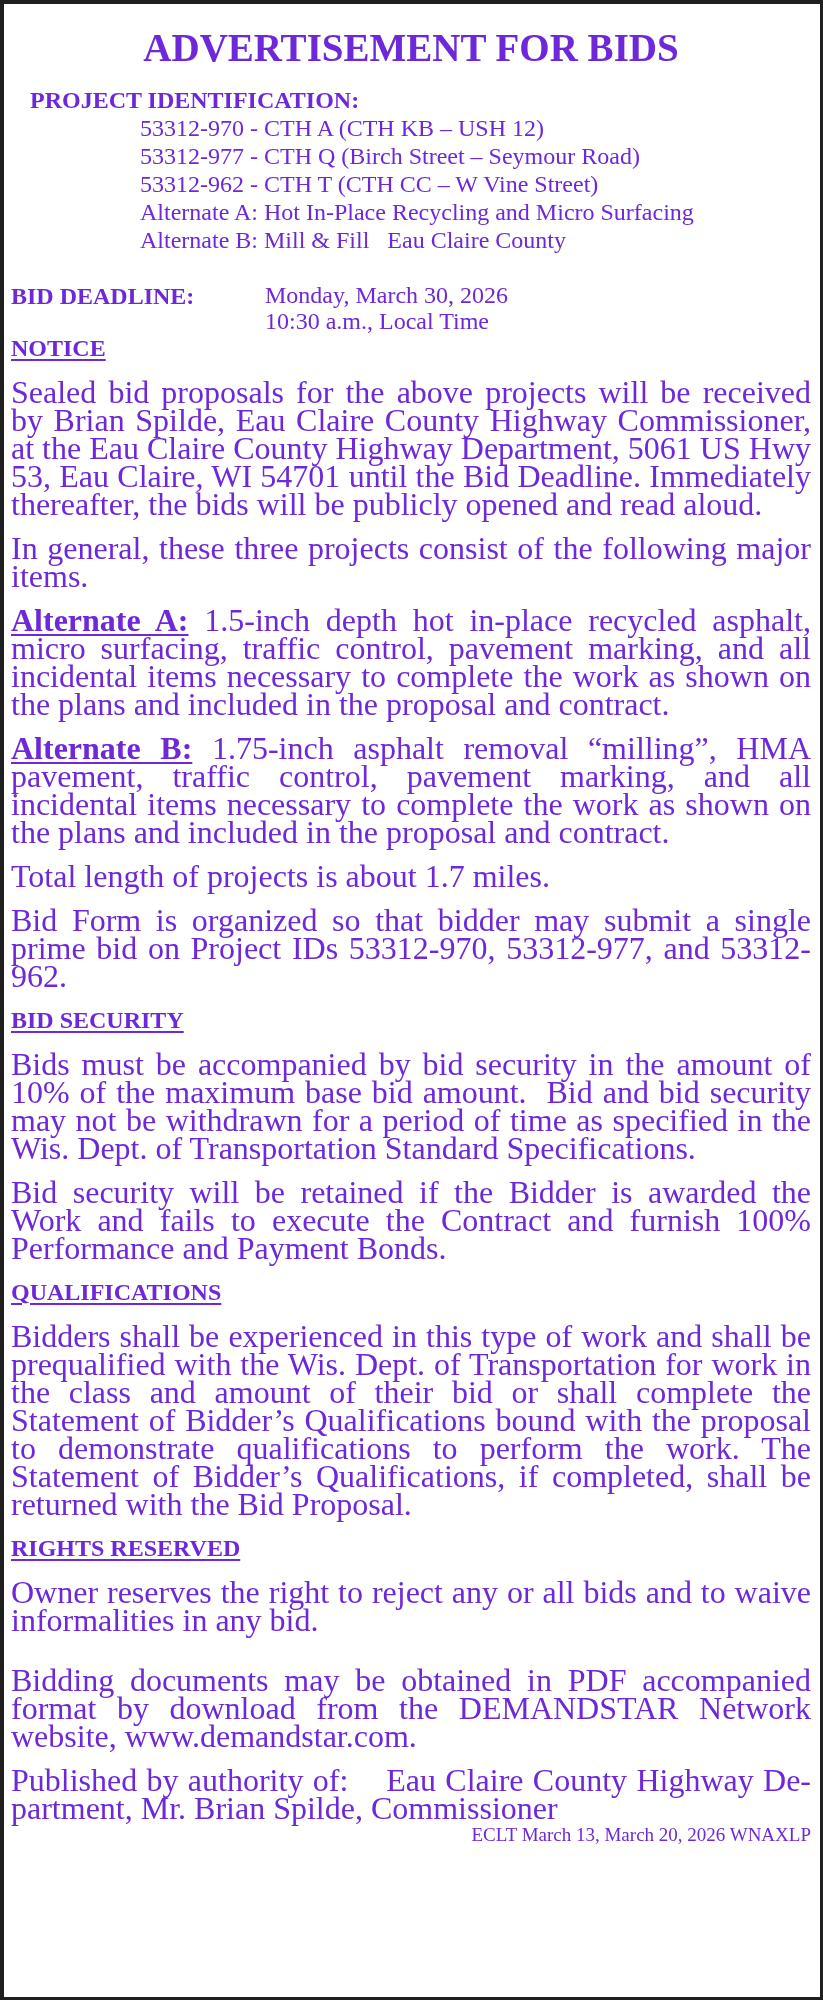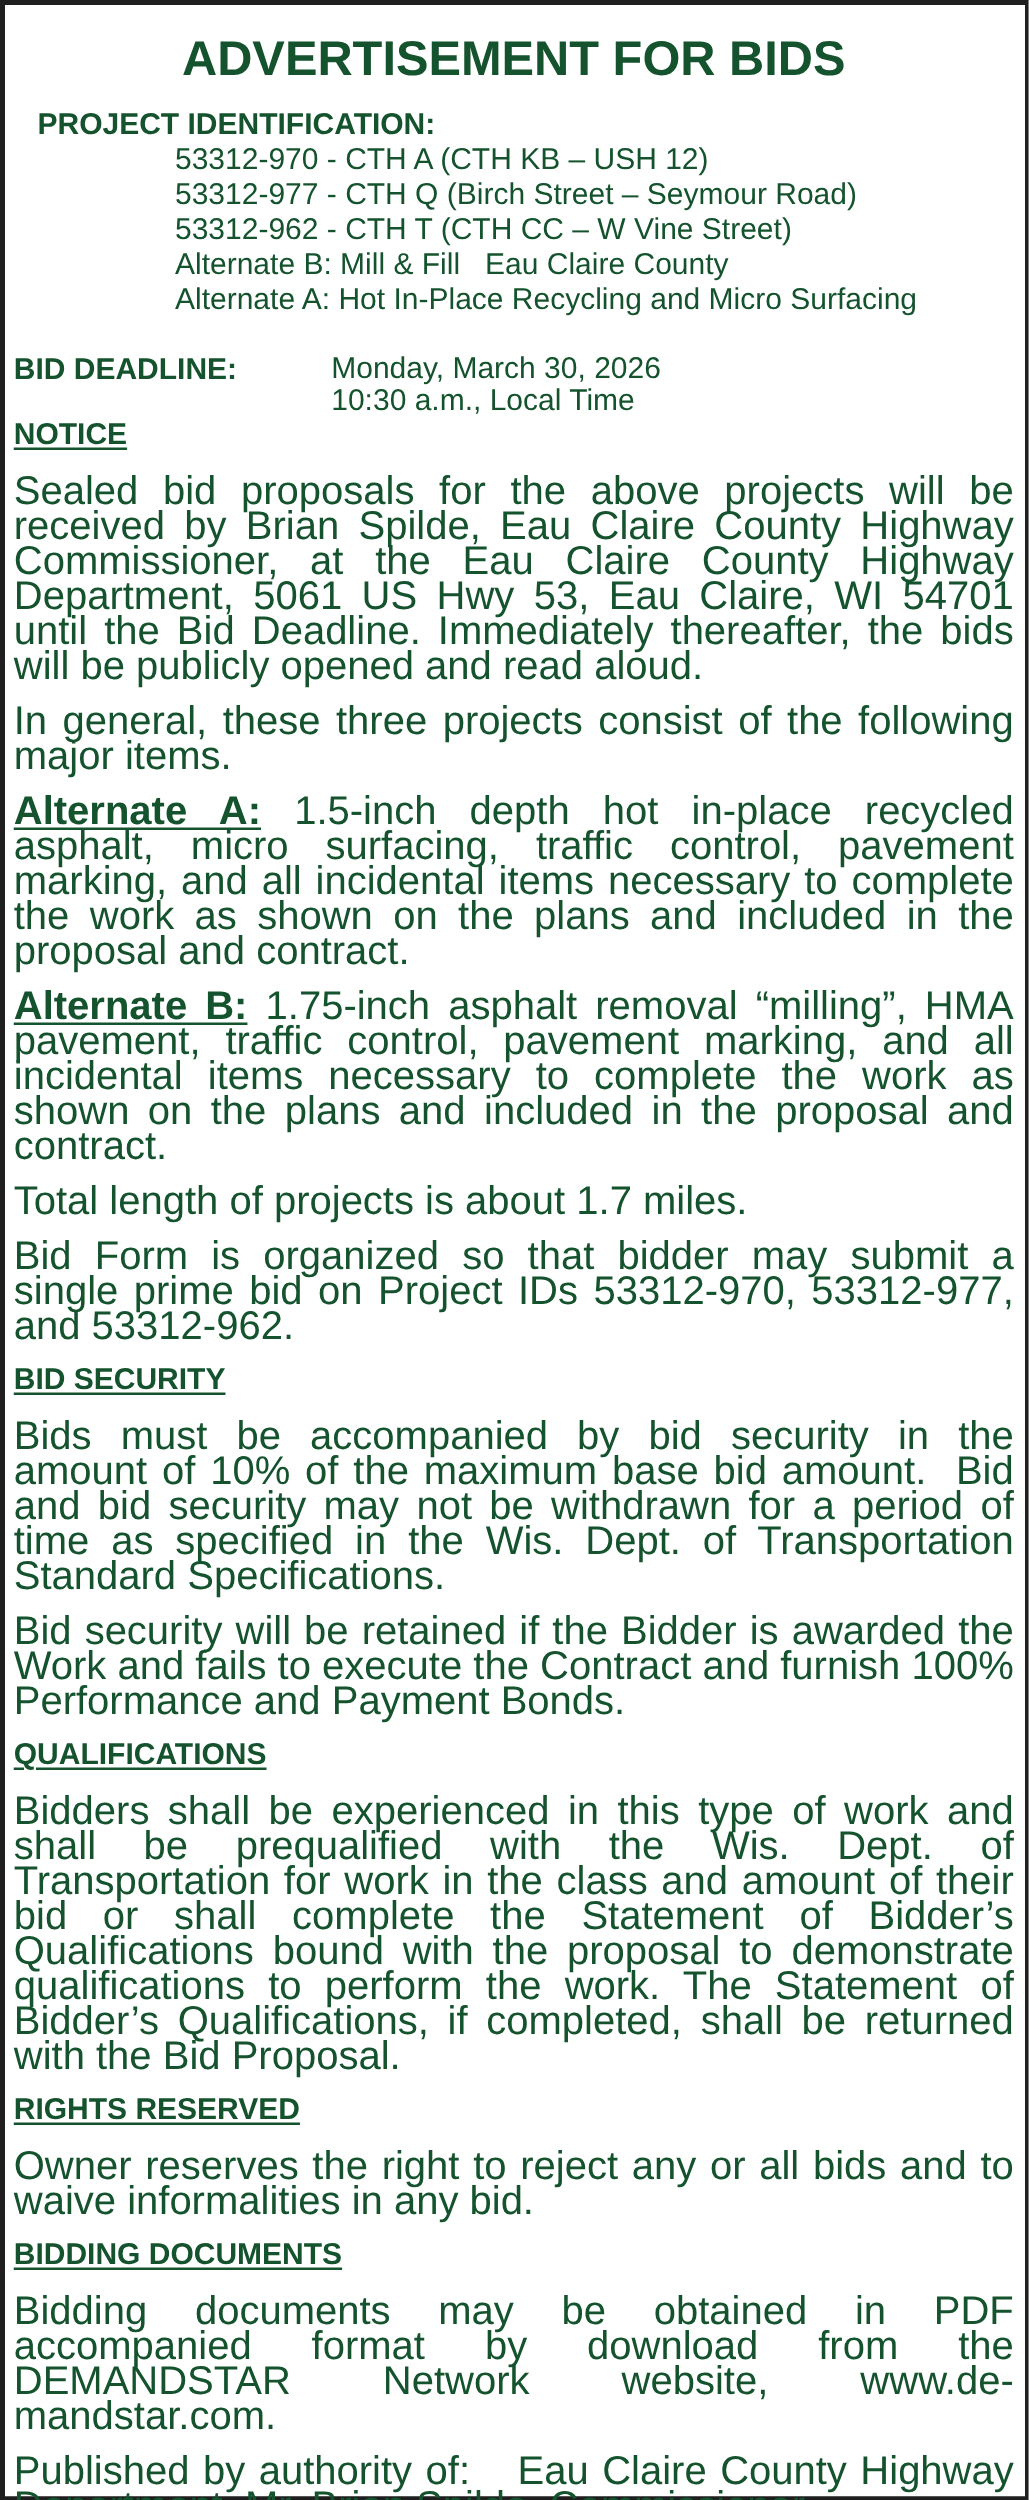--- a/index.html
+++ b/index.html
@@ -5,22 +5,22 @@
     html, body { margin: 0; padding: 0; background: #ffffff; }
     body { width: 823px; height: 2000px; overflow: hidden; }
     .frame {
       position: relative;
       box-sizing: border-box;
       width: 823px; height: 2000px;
       border: 3px solid #1f1f1f;
       border-top-width: 4px;
       border-left-width: 4px;
       background: #ffffff;
-      color: #14532d;
-      font-family: Liberation Sans, sans-serif;
+      color: #6d28d9;
+      font-family: Liberation Serif, serif;
       padding: 0 9px 0 7px;
     }
     .title {
       margin: 0;
       padding-top: 20px;
       text-align: center;
       font-weight: bold;
       font-size: 39px;
       line-height: 48px;
       letter-spacing: 0px;
@@ -76,22 +76,22 @@
 
 <div class="frame">
 
   <h1 class="title">ADVERTISEMENT FOR BIDS</h1>
 
   <div class="label-bold proj-head">PROJECT IDENTIFICATION:</div>
   <ul class="proj-list">
     <li>53312-970 - CTH A (CTH KB – USH 12)</li>
     <li>53312-977 - CTH Q (Birch Street – Seymour Road)</li>
     <li>53312-962 - CTH T (CTH CC – W Vine Street)</li>
+    <li>Alternate A: Hot In-Place Recycling and Micro Surfacing</li>
     <li>Alternate B: Mill &amp; Fill &nbsp;&nbsp;Eau Claire County</li>
-    <li>Alternate A: Hot In-Place Recycling and Micro Surfacing</li>
   </ul>
 
   <div class="deadline">
     <div class="lbl label-bold">BID DEADLINE:</div>
     <div class="vals">
       <div>Monday, March 30, 2026</div>
       <div>10:30 a.m., Local Time</div>
     </div>
   </div>
 
@@ -120,21 +120,20 @@
   <h2 class="section-h">QUALIFICATIONS</h2>
   <div class="gap"></div>
   <p class="body">Bidders shall be experienced in this type of work and shall be pre­qualified with the Wis. Dept. of Transportation for work in the class and amount of their bid or shall complete the Statement of Bidder’s Qualifications bound with the proposal to demonstrate qualifica­tions to perform the work. The Statement of Bidder’s Qualifications, if completed, shall be returned with the Bid Proposal.</p>
   <div class="gap"></div>
 
   <h2 class="section-h">RIGHTS RESERVED</h2>
   <div class="gap"></div>
   <p class="body">Owner reserves the right to reject any or all bids and to waive in­formalities in any bid.</p>
   <div class="gap"></div>
 
-  <h2 class="section-h">BIDDING DOCUMENTS</h2>
   <div class="gap"></div>
   <p class="body">Bidding documents may be obtained in PDF accompanied format by download from the DEMANDSTAR Network website, www.de­mandstar.com.</p>
   <div class="gap"></div>
 
   <p class="body published"><span>Published by authority of:</span><span class="tab"></span><span>Eau Claire County Highway De­partment, Mr. Brian Spilde, Commissioner</span></p>
 
   <div class="footer-line">ECLT March 13, March 20, 2026 WNAXLP</div>
 </div>
 
 </body></html>

